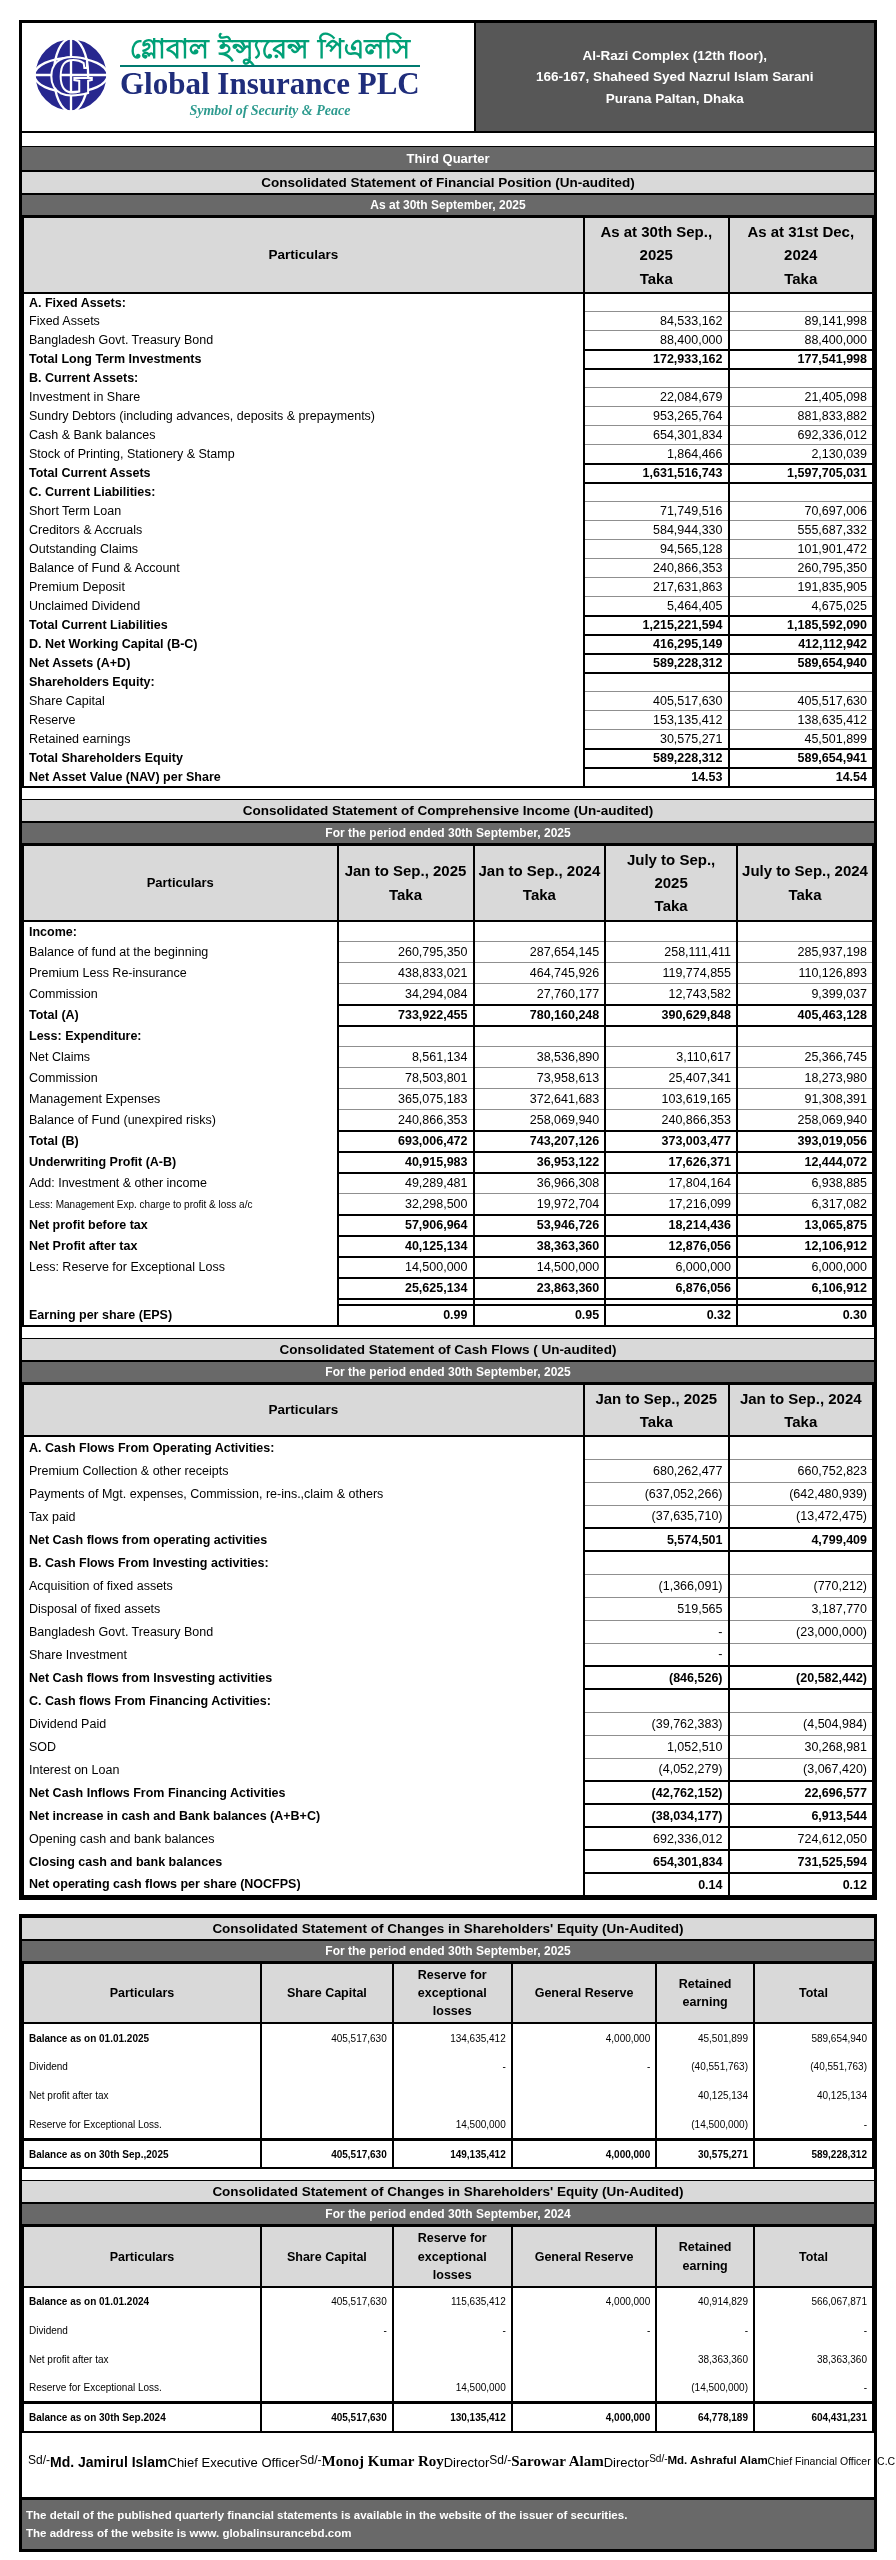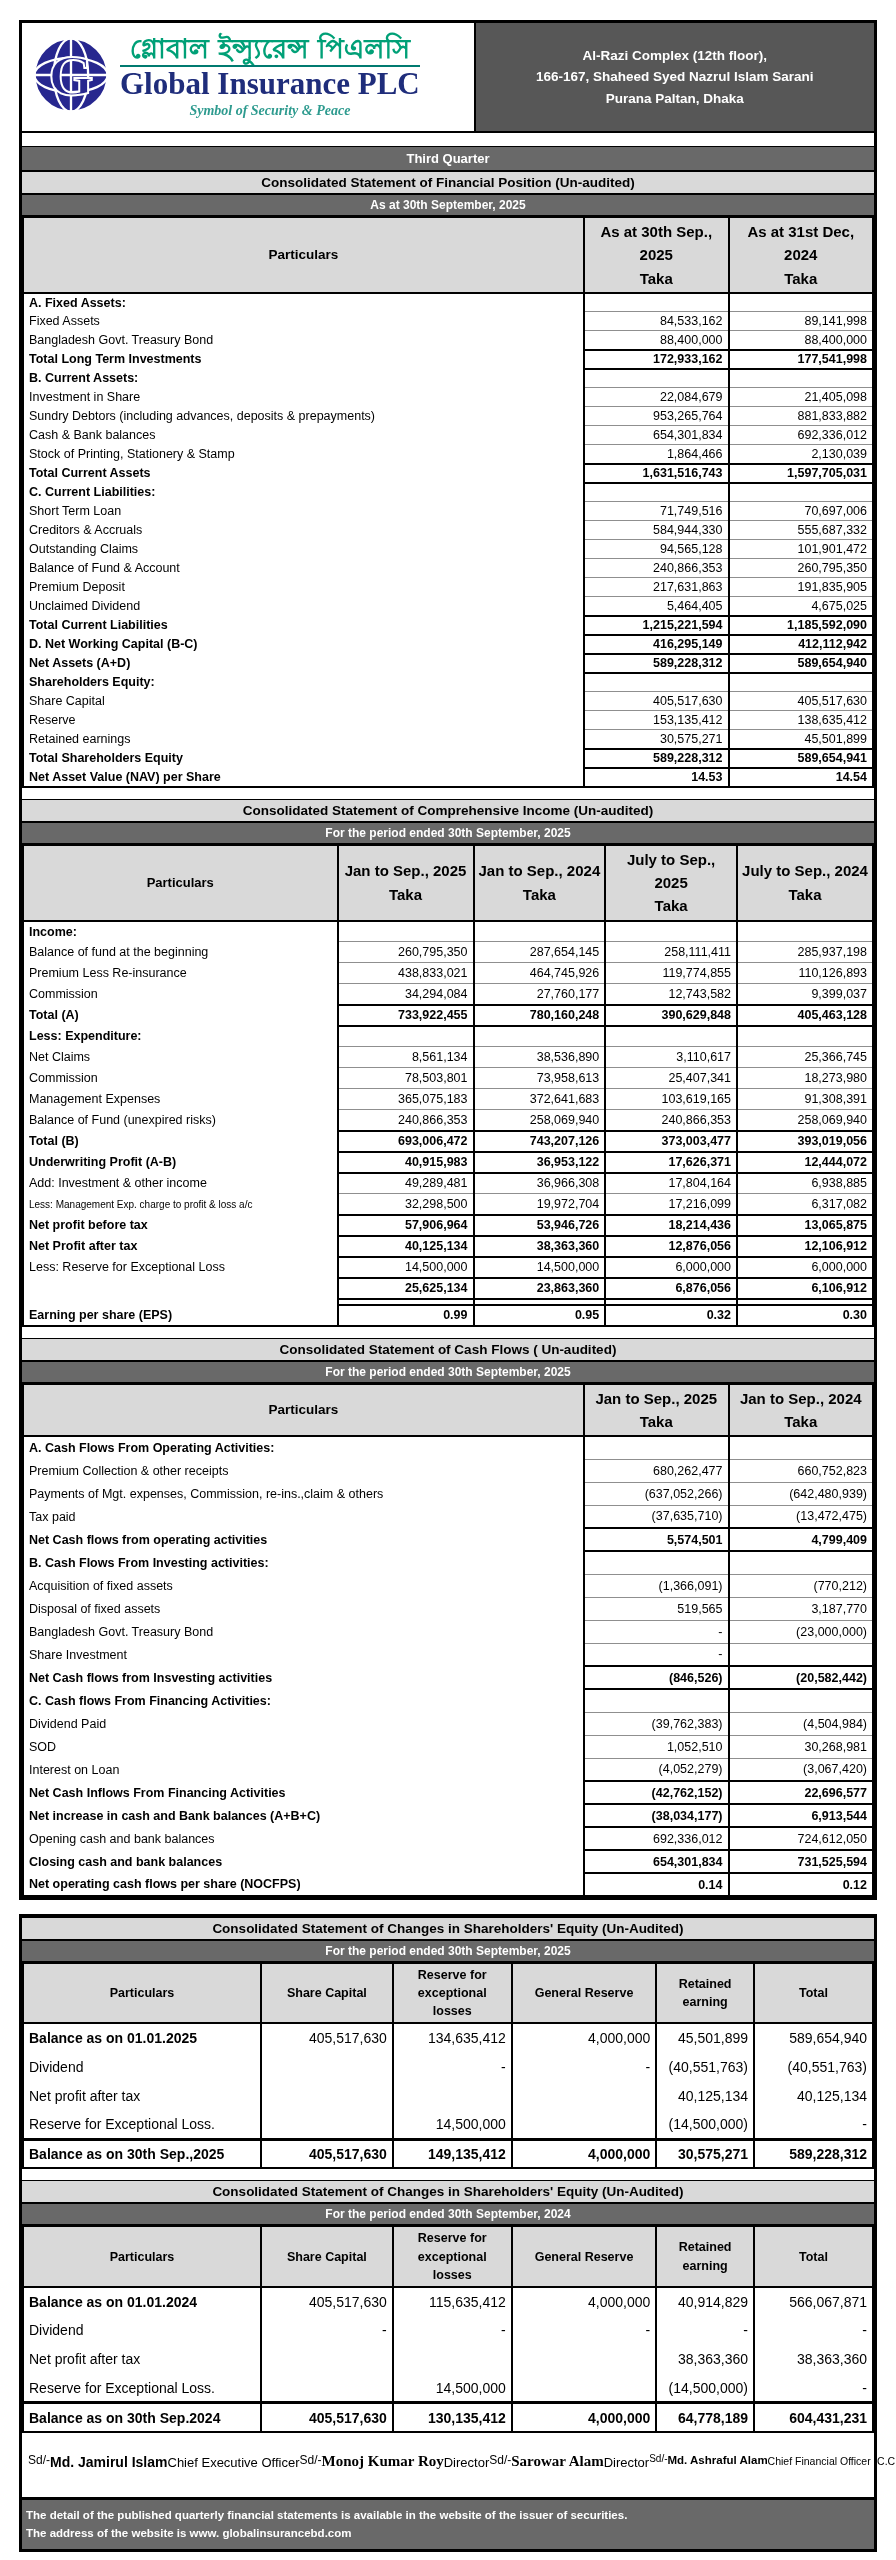--- a/index.html
+++ b/index.html
@@ -43,21 +43,21 @@
   .stmt tr.r-small td.lbl{font-size:10px}
   .stmt tr.r-gap td{height:6px !important;border-bottom:none}
   .t-pos td{height:19px}
   .t-inc td{height:21px}
   .t-inc th.lblh{font-size:13px}
   .t-cash td{height:23px}
   .t-cash th{height:52px}
 
   
   .grid th{font-size:12.5px;height:58px;line-height:1.45;padding:2px 4px}
-  .grid td{border-left:2px solid #000;padding:0 5px;font-size:14px;height:29px;white-space:nowrap;overflow:hidden;vertical-align:middle}
+  .grid td{border-left:2px solid #000;padding:0 5px;font-size:10px;height:29px;white-space:nowrap;overflow:hidden;vertical-align:middle}
   .grid td.lbl{text-align:left;border-left:none}
   .grid td.val{text-align:right}
   .grid tr.r-leadbold td.lbl{font-weight:bold}
   .grid tr.r-total td{font-weight:bold;border-top:3px solid #000}
 
   
   .signatures{display:flex;justify-content:space-around;align-items:flex-start;padding:20px 6px 26px 6px}
   .sig{display:flex;flex-direction:row;align-items:center;text-align:center;flex:1}
   .sig .sd{font-size:12px;margin-bottom:4px}
   .sig .nm{font-size:14px;font-weight:bold;white-space:nowrap}

